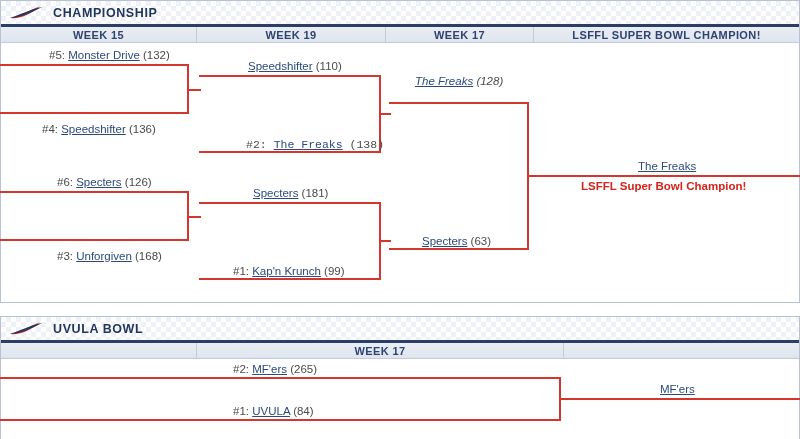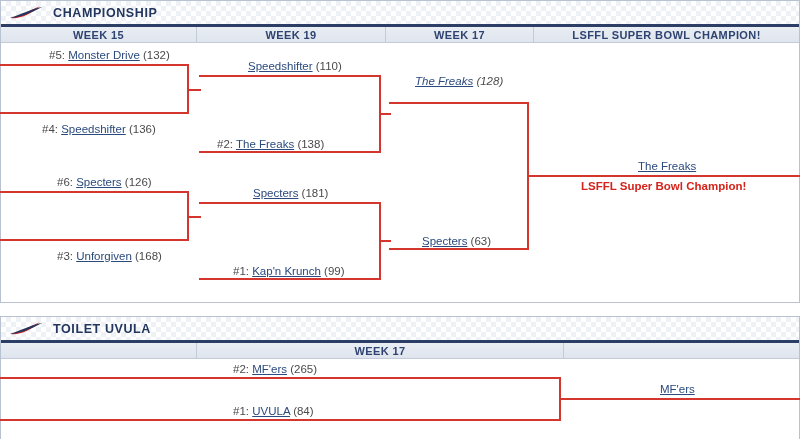--- a/index.html
+++ b/index.html
@@ -181,21 +181,21 @@
         <span class="seed">#3:</span>
         <span class="team">Unforgiven</span>
         <span class="score">(168)</span>
       </div>
 
       <div class="seedline" style="left:247px; top:17px;">
         <span class="seed"></span>
         <span class="team">Speedshifter</span>
         <span class="score">(110)</span>
       </div>
-      <div class="seedline" style="left:216px; top:95px;">
+      <div class="seedline" style="left:245px; top:95px;font-family:Liberation Mono, monospace;">
         <span class="seed">#2:</span>
         <span class="team">The Freaks</span>
         <span class="score">(138)</span>
       </div>
       <div class="seedline" style="left:252px; top:144px;">
         <span class="seed"></span>
         <span class="team">Specters</span>
         <span class="score">(181)</span>
       </div>
       <div class="seedline" style="left:232px; top:222px;">
@@ -221,21 +221,21 @@
     </div>
   </div>
 
   <div class="panel" id="panel-toilet">
 
     <div class="panel-header">
       <svg class="swoosh-icon" viewBox="0 0 34 18">
         <path d="M1 14 C8 13, 18 8, 31 2 C22 10, 12 15, 1 14 Z" fill="#d4241c"></path>
         <path d="M1 14 C9 14, 20 10, 33 3 C33 3, 26 4, 17 8 C9 11, 4 13, 1 14 Z" fill="#24355e"></path>
       </svg>
-      <span class="panel-title">TOILET UVULA</span>
+      <span class="panel-title">UVULA BOWL</span>
     </div>
 
     <div class="week-row">
       <div class="week-cell" style="left:0px;width:196px;"></div>
       <div class="week-cell" style="left:196px;width:367px;">WEEK 17</div>
       <div class="week-cell last" style="left:563px;right:0px;"></div>
     </div>
 
     <div class="bracket" id="bracket-toilet">
 

